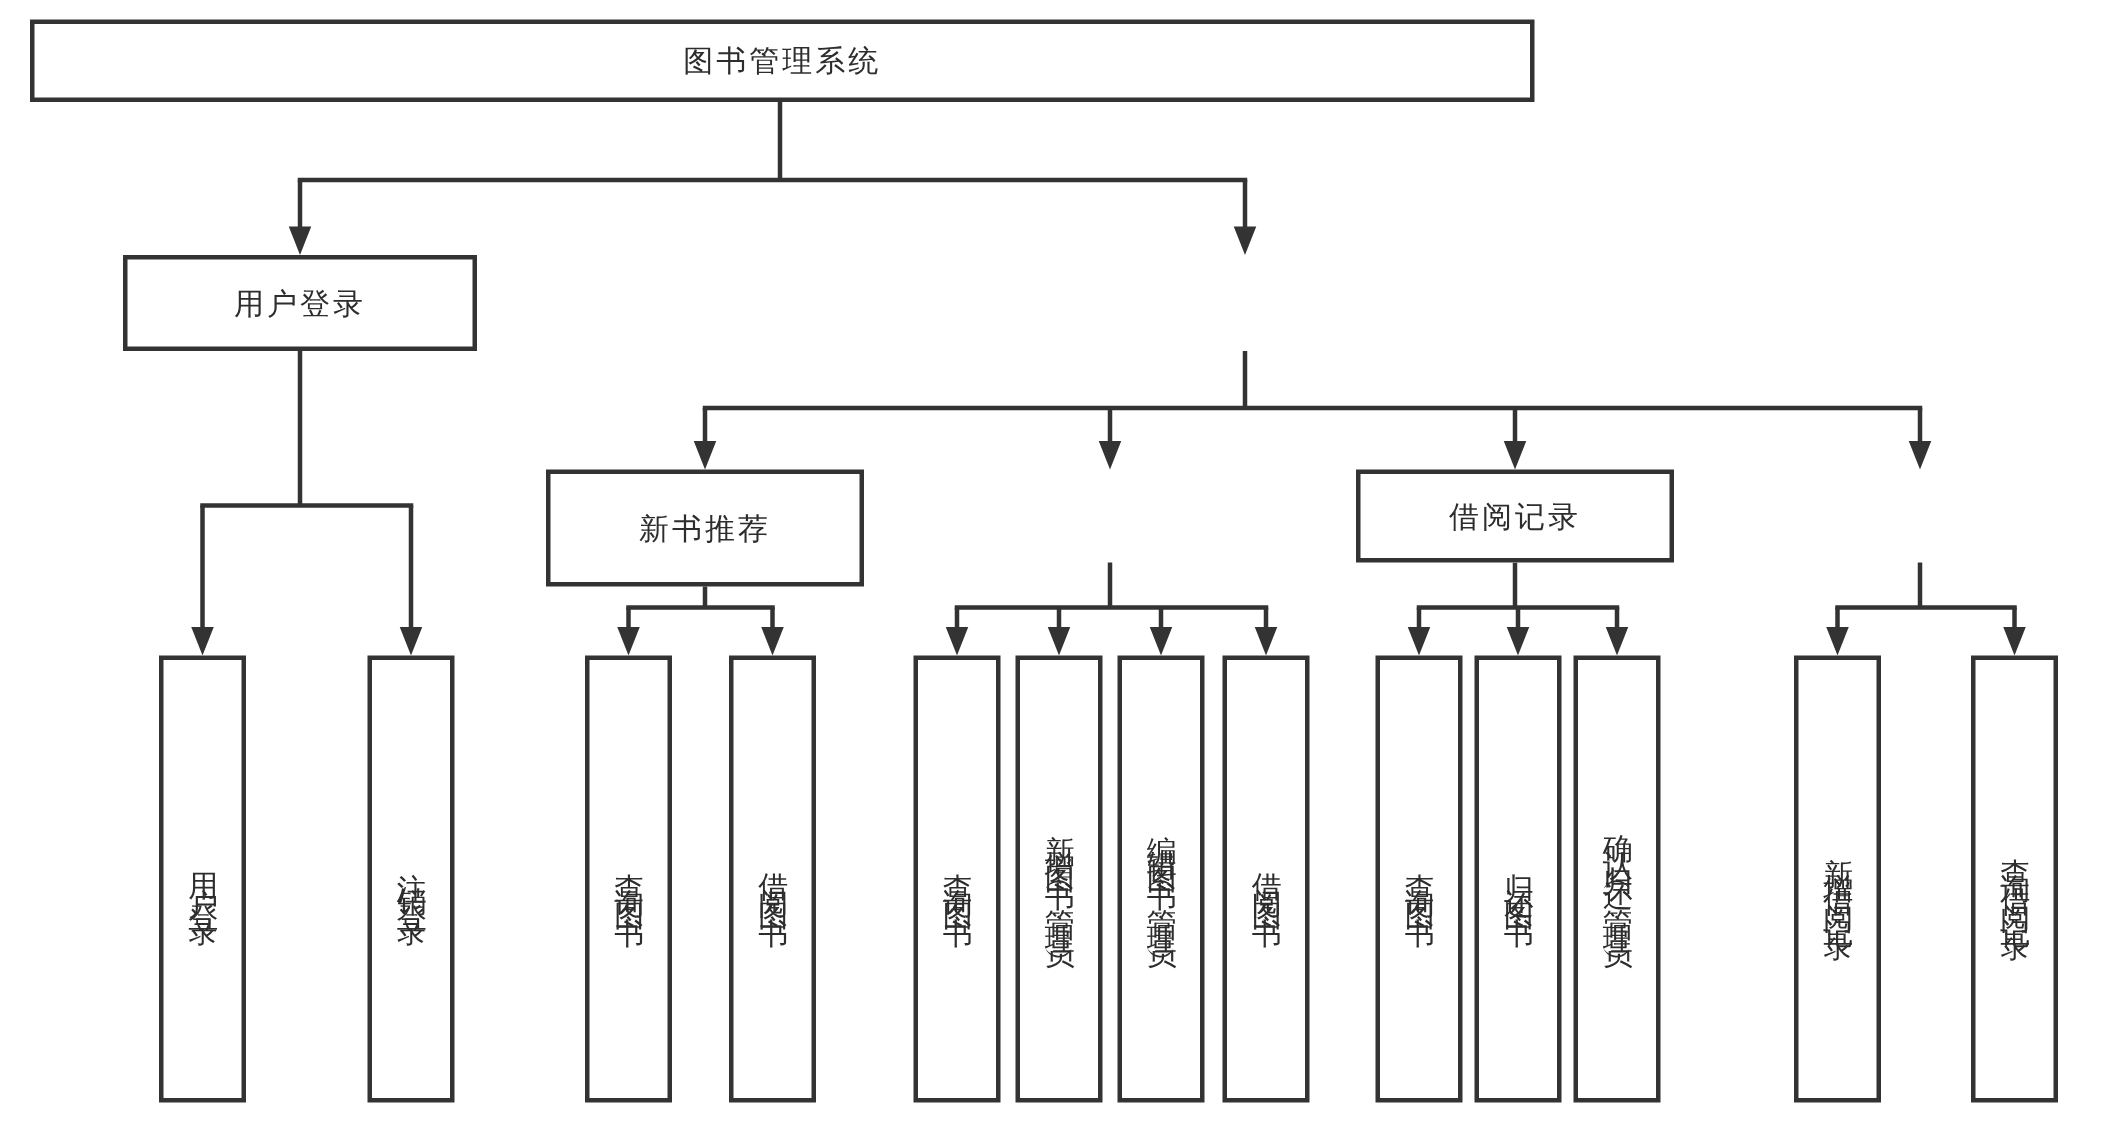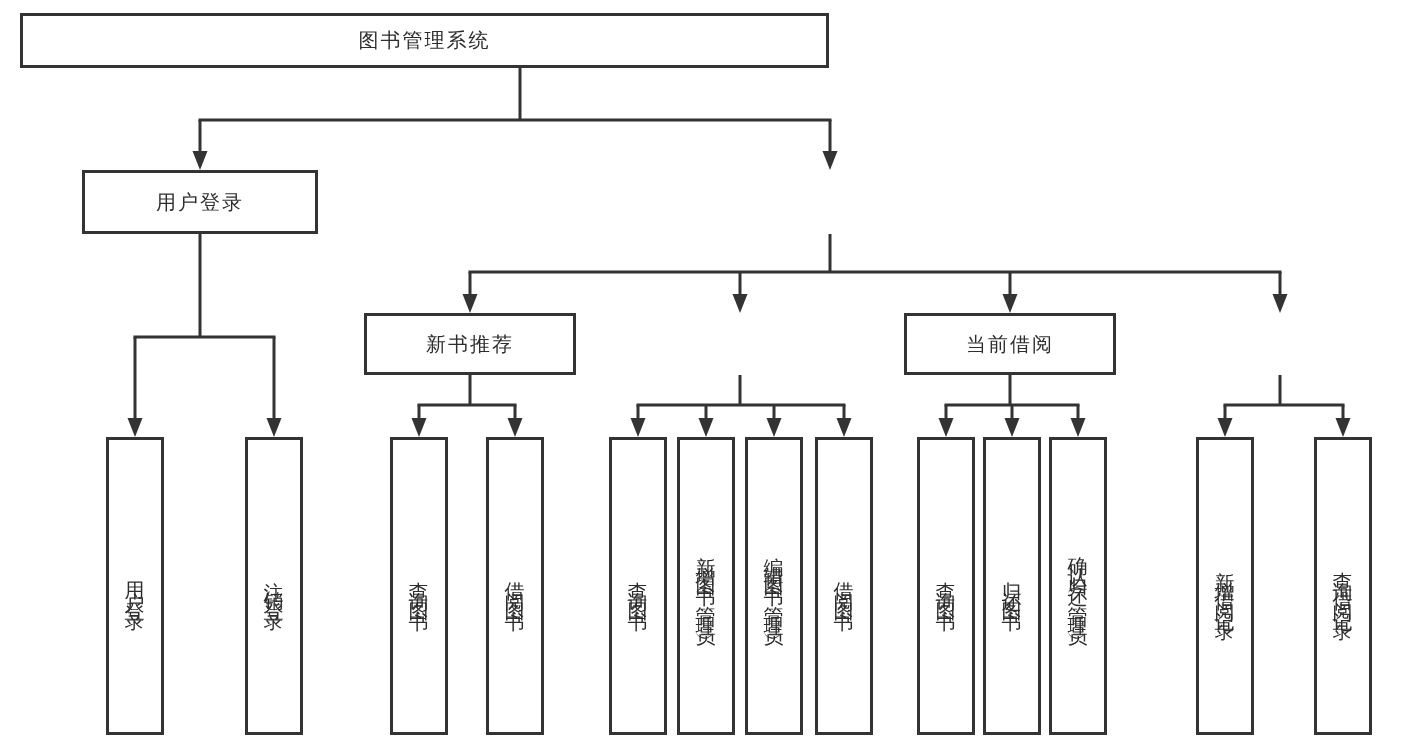--- a/index.html
+++ b/index.html
@@ -123,33 +123,33 @@
     <g>
       <line x1="1280" y1="375" x2="1280" y2="405"></line>
       <line x1="1223.5" y1="405" x2="1344.5" y2="405"></line>
       <line x1="1225" y1="405" x2="1225" y2="425"></line>
       <line x1="1343" y1="405" x2="1343" y2="425"></line>
       <polygon points="1217.5,418 1232.5,418 1225,437"></polygon>
       <polygon points="1335.5,418 1350.5,418 1343,437"></polygon>
     </g>
   </svg>
 
-  <div class="box h" style="left:20px;top:13px;width:809px;height:55px">
+  <div class="box h" style="left:20px;top:13px;width:1003px;height:55px">
     <span>图书管理系统</span>
   </div>
 
   <div class="box h" style="left:82px;top:170px;width:236px;height:64px">
     <span>用户登录</span>
   </div>
 
-  <div class="box h" style="left:364px;top:313px;width:212px;height:62px">
+  <div class="box h" style="left:364px;top:313px;width:212px;height:78px">
     <span>新书推荐</span>
   </div>
   <div class="box h" style="left:904px;top:313px;width:212px;height:62px">
-    <span>当前借阅</span>
+    <span>借阅记录</span>
   </div>
 
   <div class="box v" style="left:106px;top:437px;width:58px;height:298px">
     <span>用户登录</span>
   </div>
   <div class="box v" style="left:245px;top:437px;width:58px;height:298px">
     <span>注销登录</span>
   </div>
 
   <div class="box v" style="left:390px;top:437px;width:58px;height:298px">

